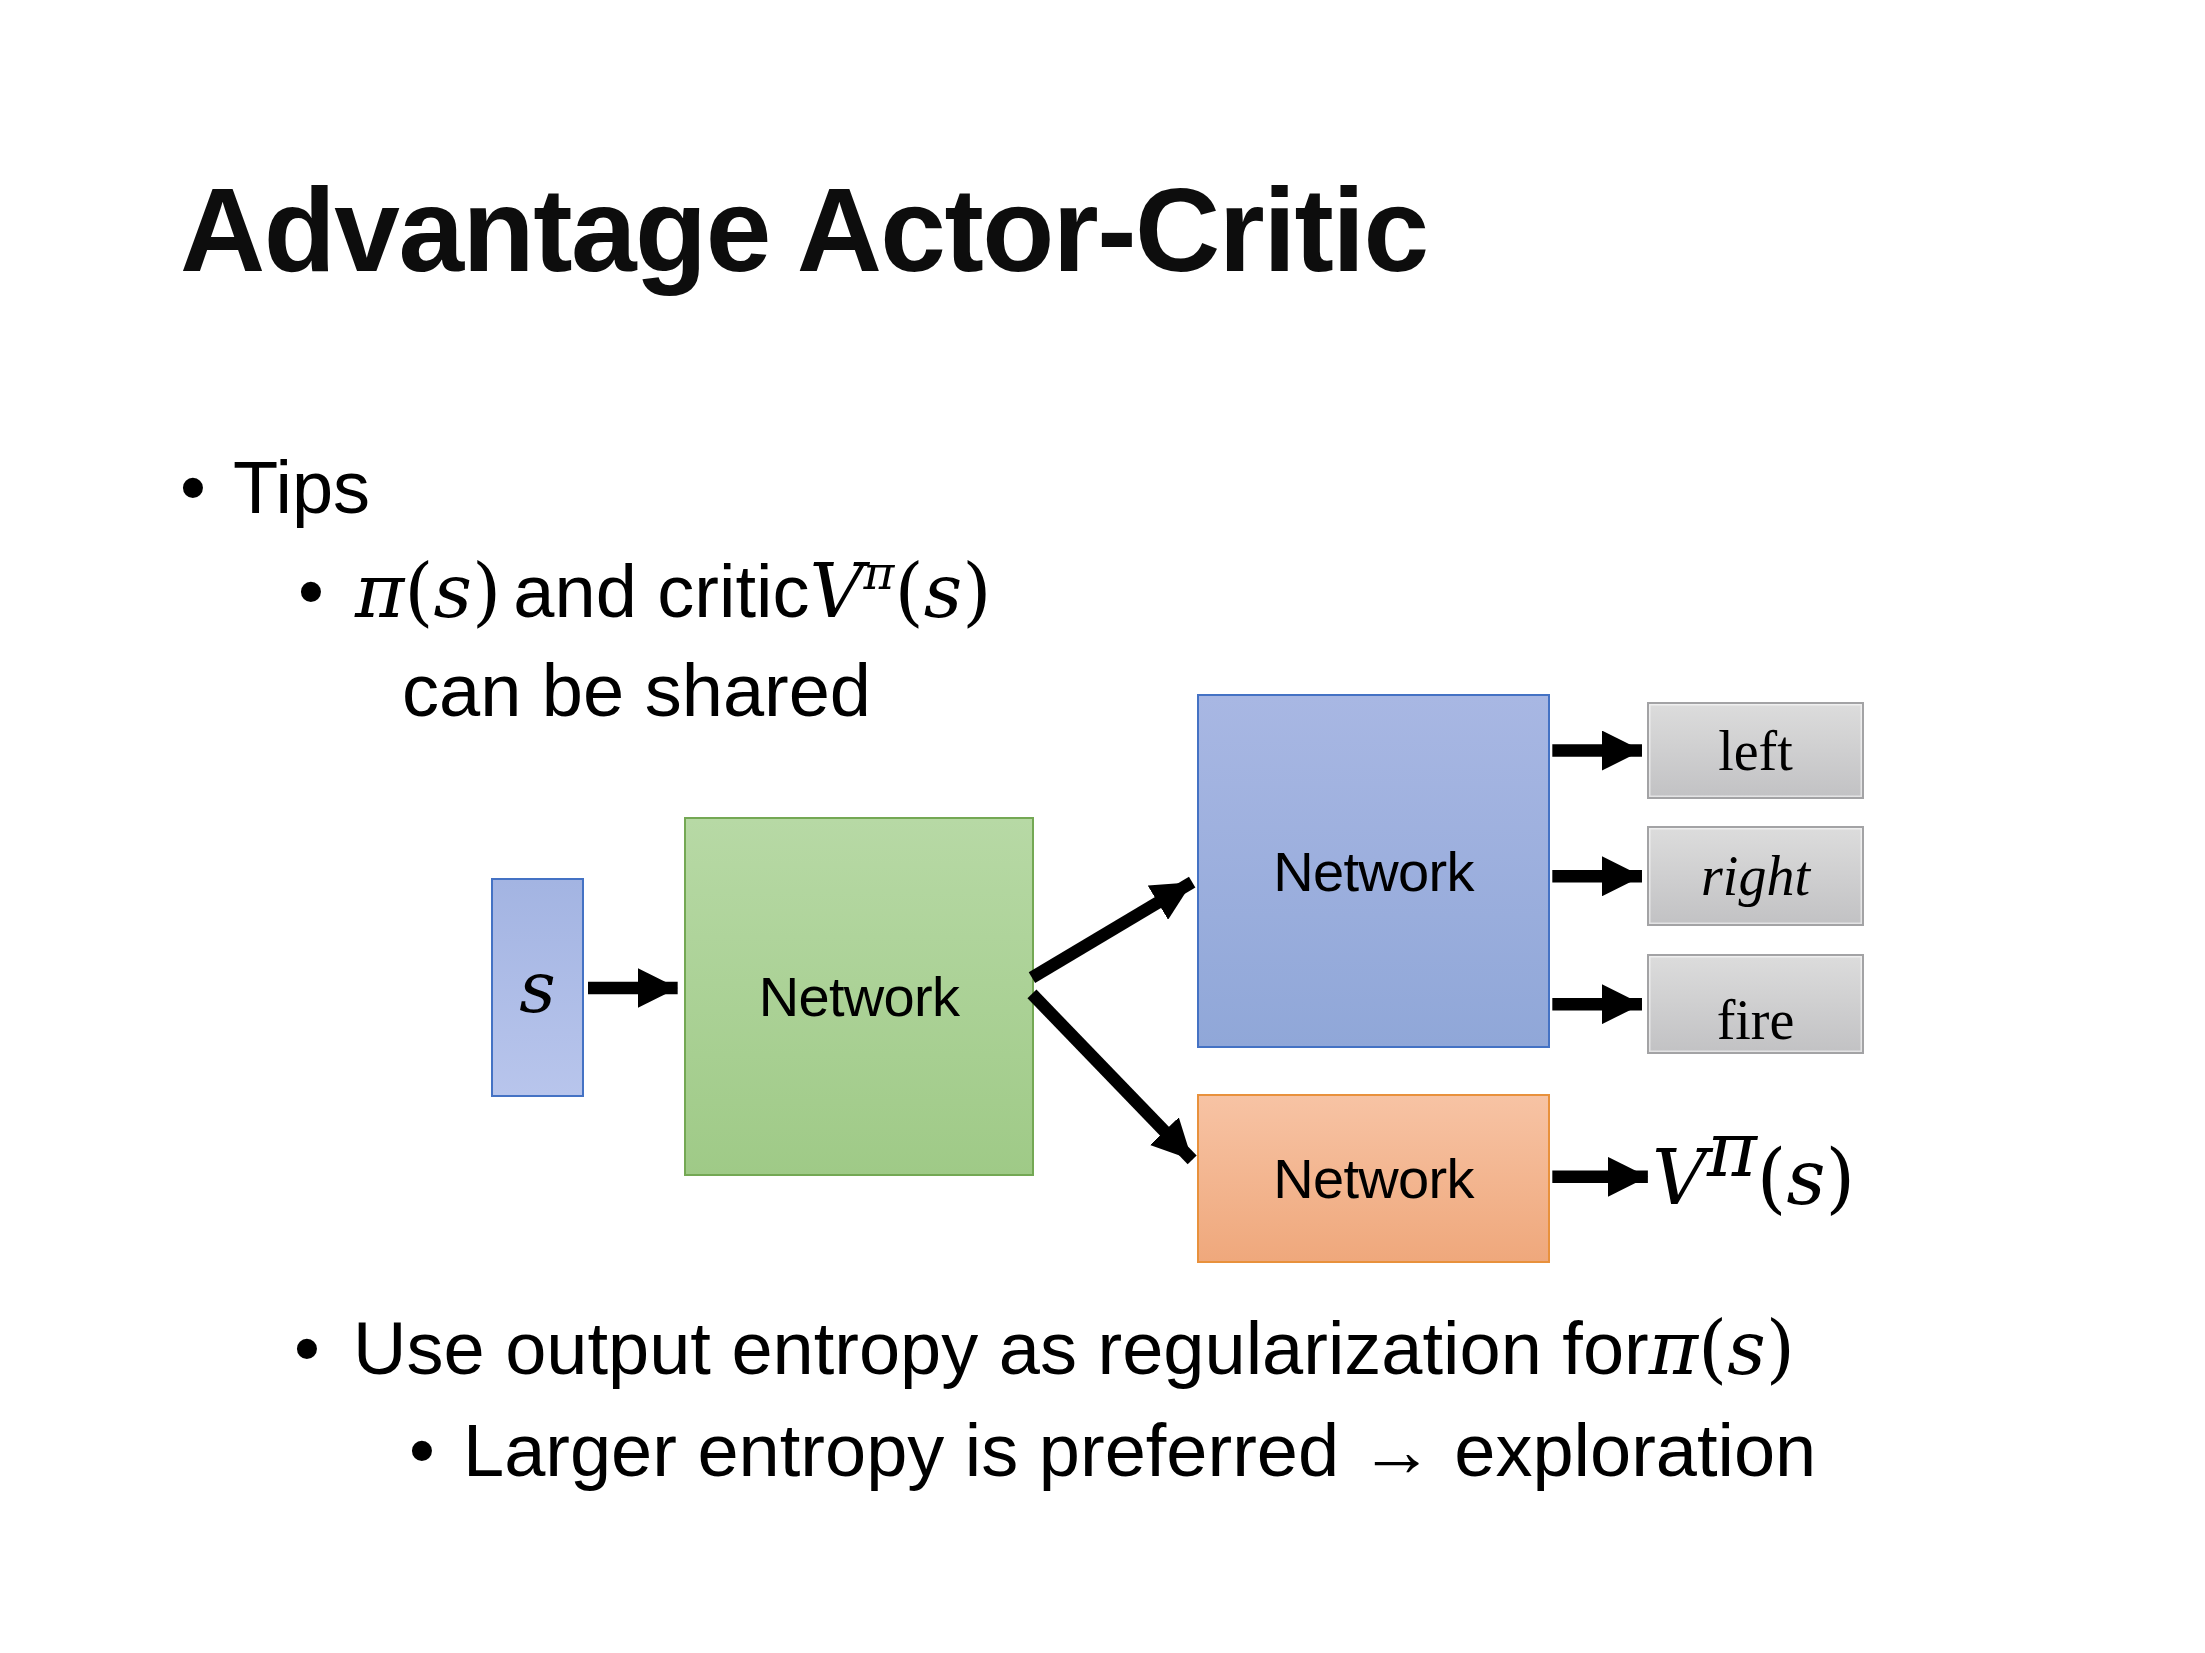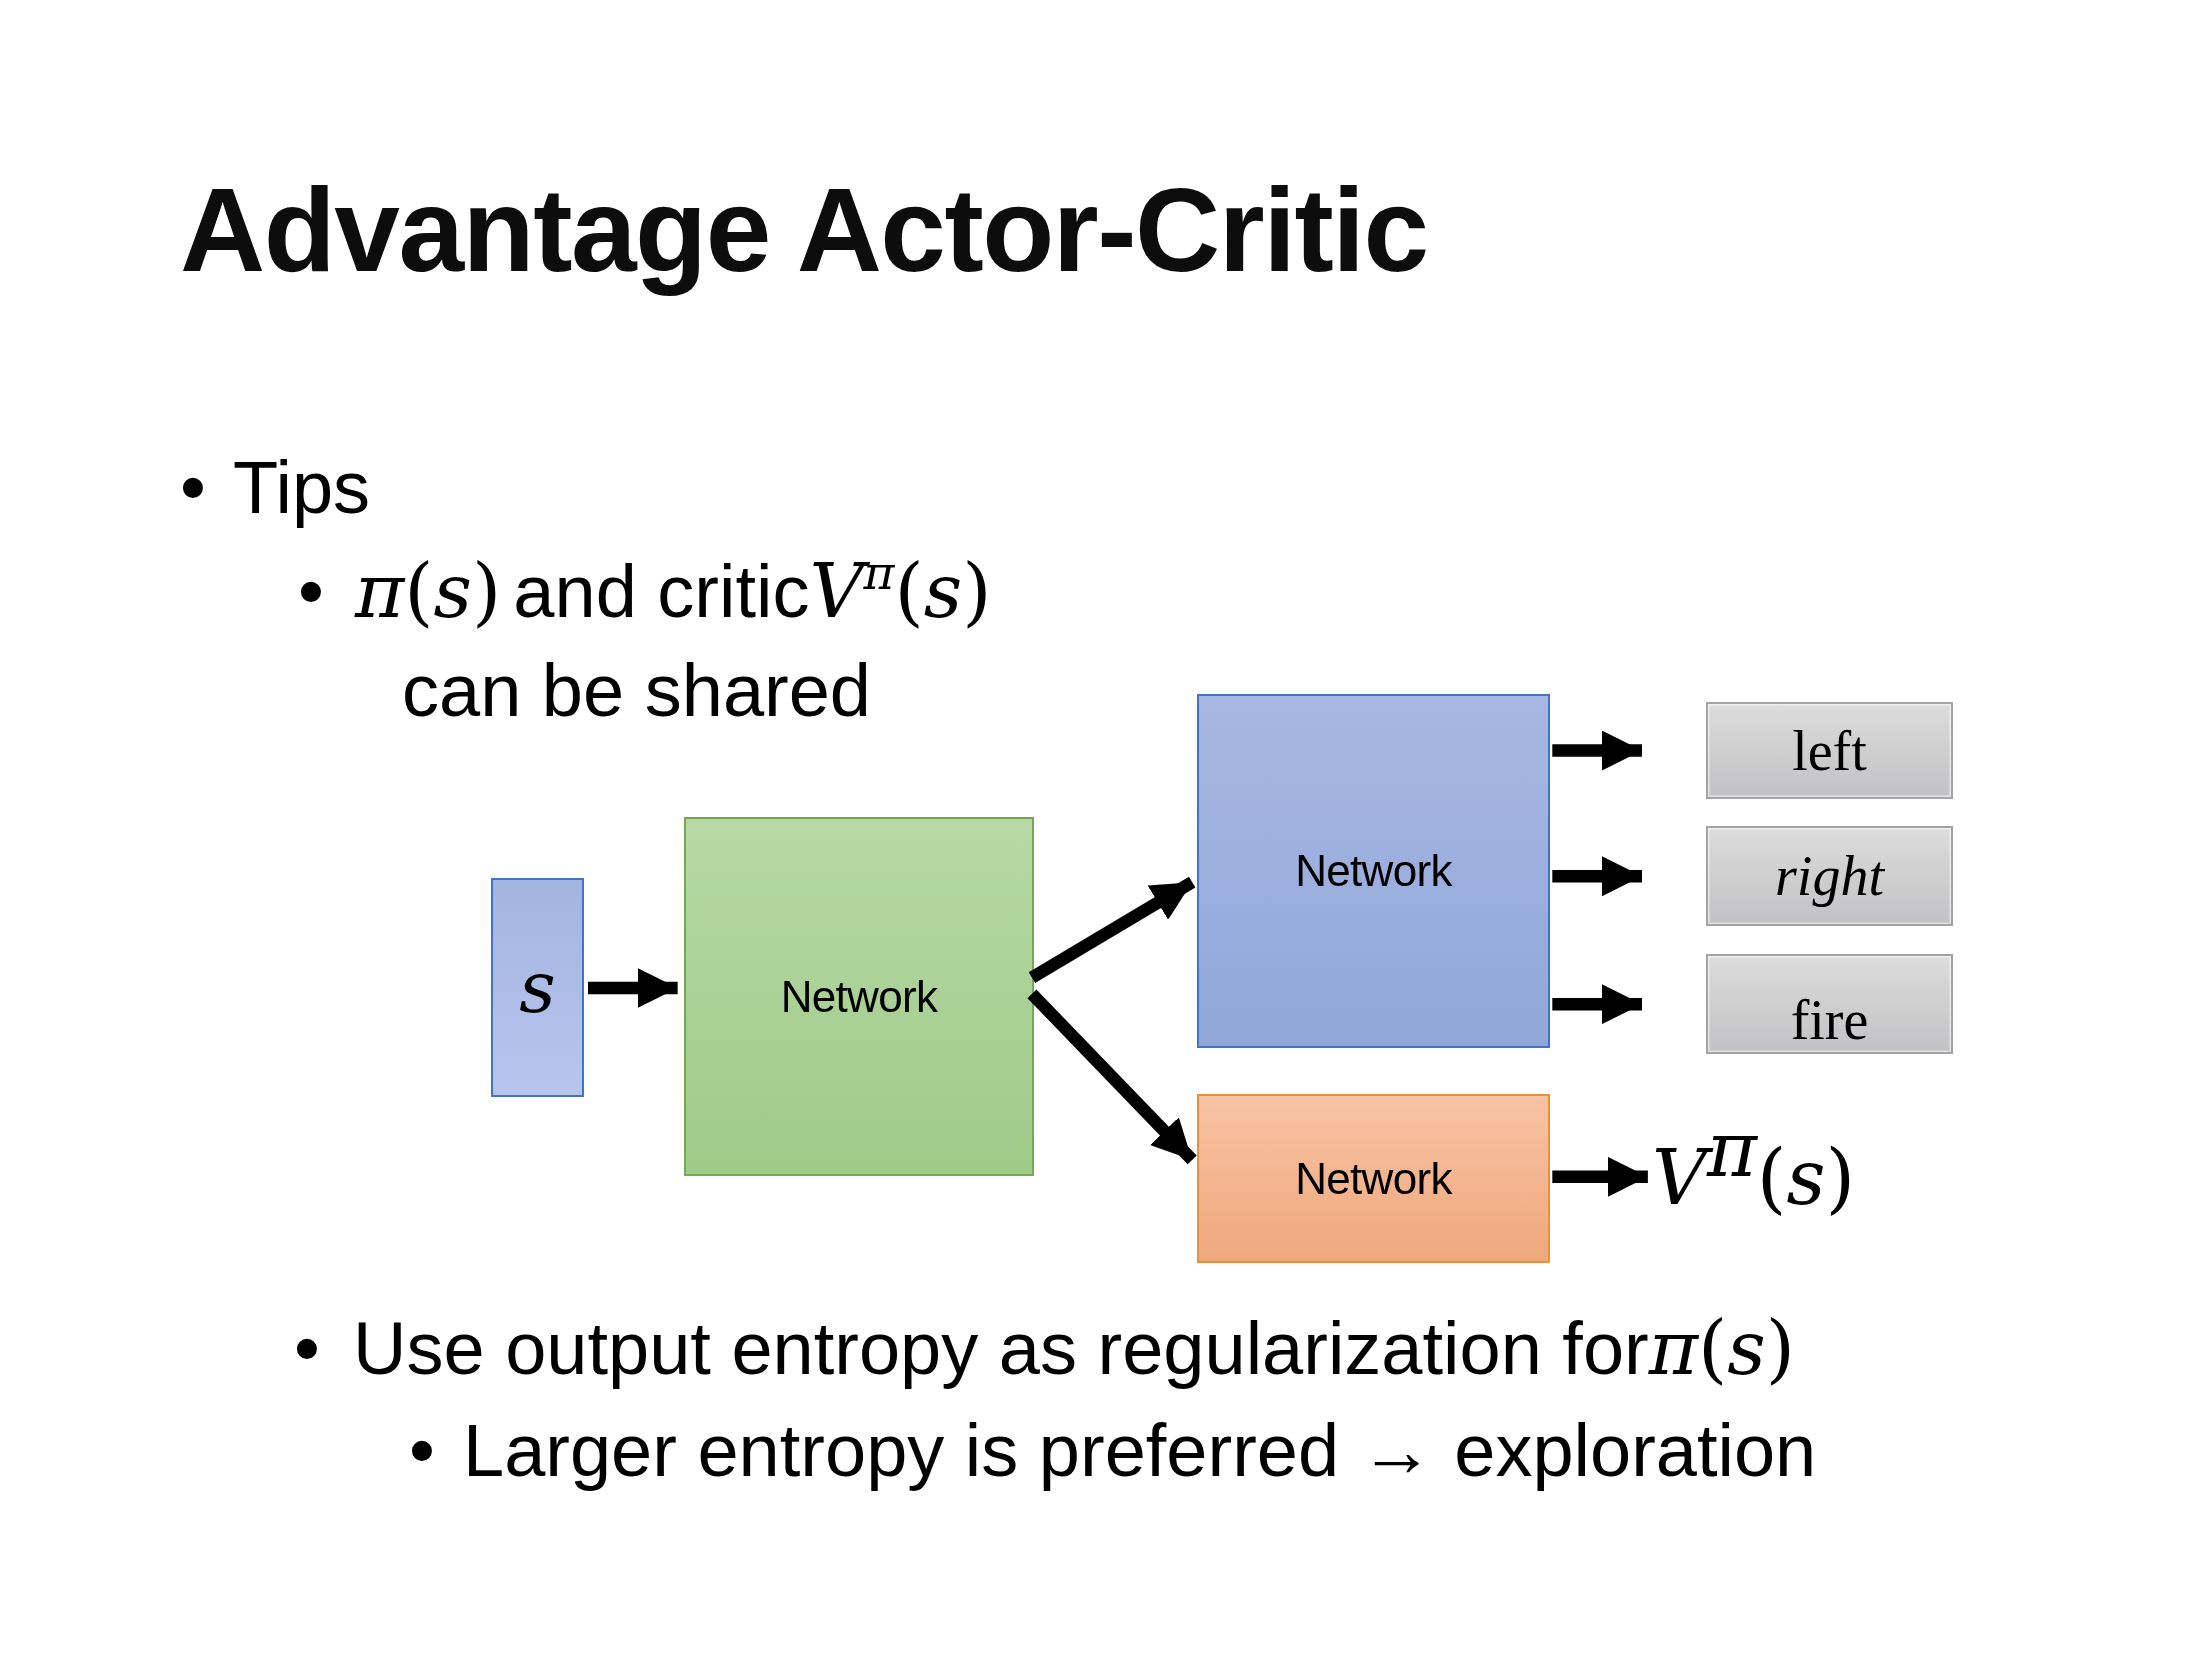--- a/index.html
+++ b/index.html
@@ -65,24 +65,24 @@
   .actor-box {
     left:1197px; top:694px; width:353px; height:354px;
     background:linear-gradient(180deg, var(--blue_fill_top), var(--blue_fill_bottom));
     border:2.2px solid var(--blue_border);
   }
   .critic-box {
     left:1197px; top:1094px; width:353px; height:169px;
     background:linear-gradient(180deg, var(--orange_fill_top), var(--orange_fill_bottom));
     border:2.2px solid var(--orange_border);
   }
-  .net-lbl { font-size:44px; letter-spacing:-0.7px; }
+  .net-lbl { font-size:56px; letter-spacing:-0.7px; }
 
   .action-box {
-    left:1706px; width:247px; height:97px;
+    left:1647px; width:217px; height:97px;
     background:linear-gradient(180deg, var(--gray_fill_top), var(--gray_fill_bottom));
     border:2.2px solid var(--gray_border);
     box-shadow:inset 0 0 0 1.5px rgba(255,255,255,0.55);
   }
   .action-left  { top:702px; }
   .action-right { top:826px; height:100px;font-style:italic; }
   .action-fire  { top:954px; height:100px;align-items:flex-end; }
   .action-lbl {
     font-family:"Liberation Serif",serif;
     font-size:56px;

